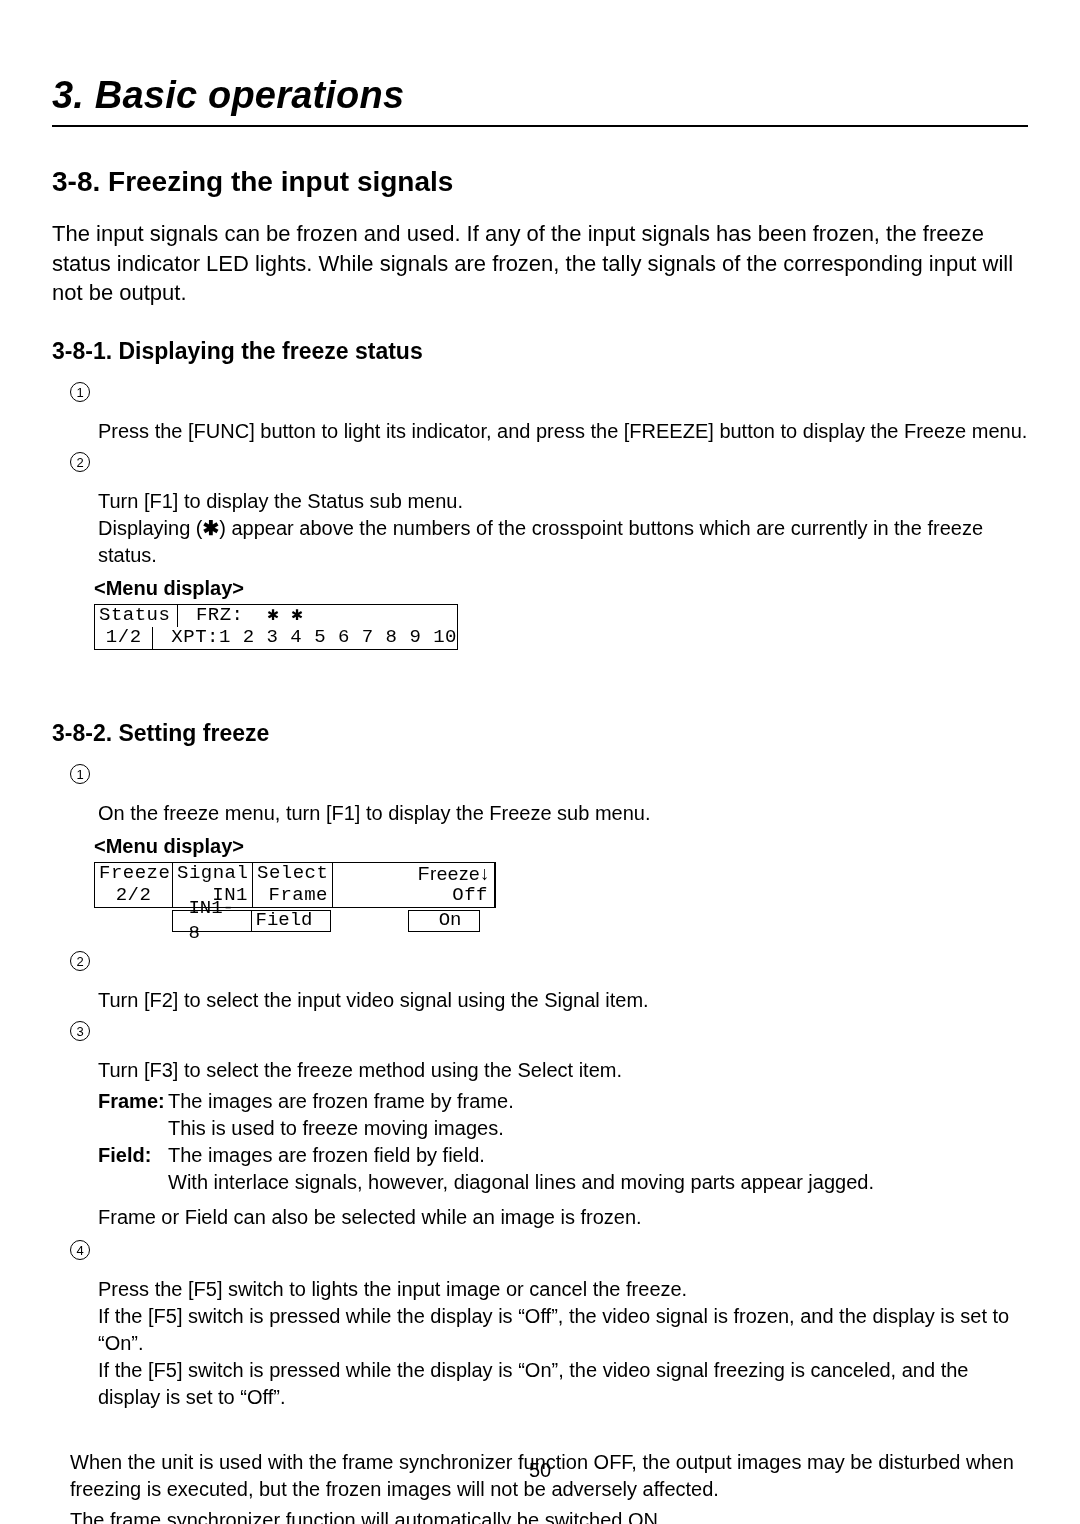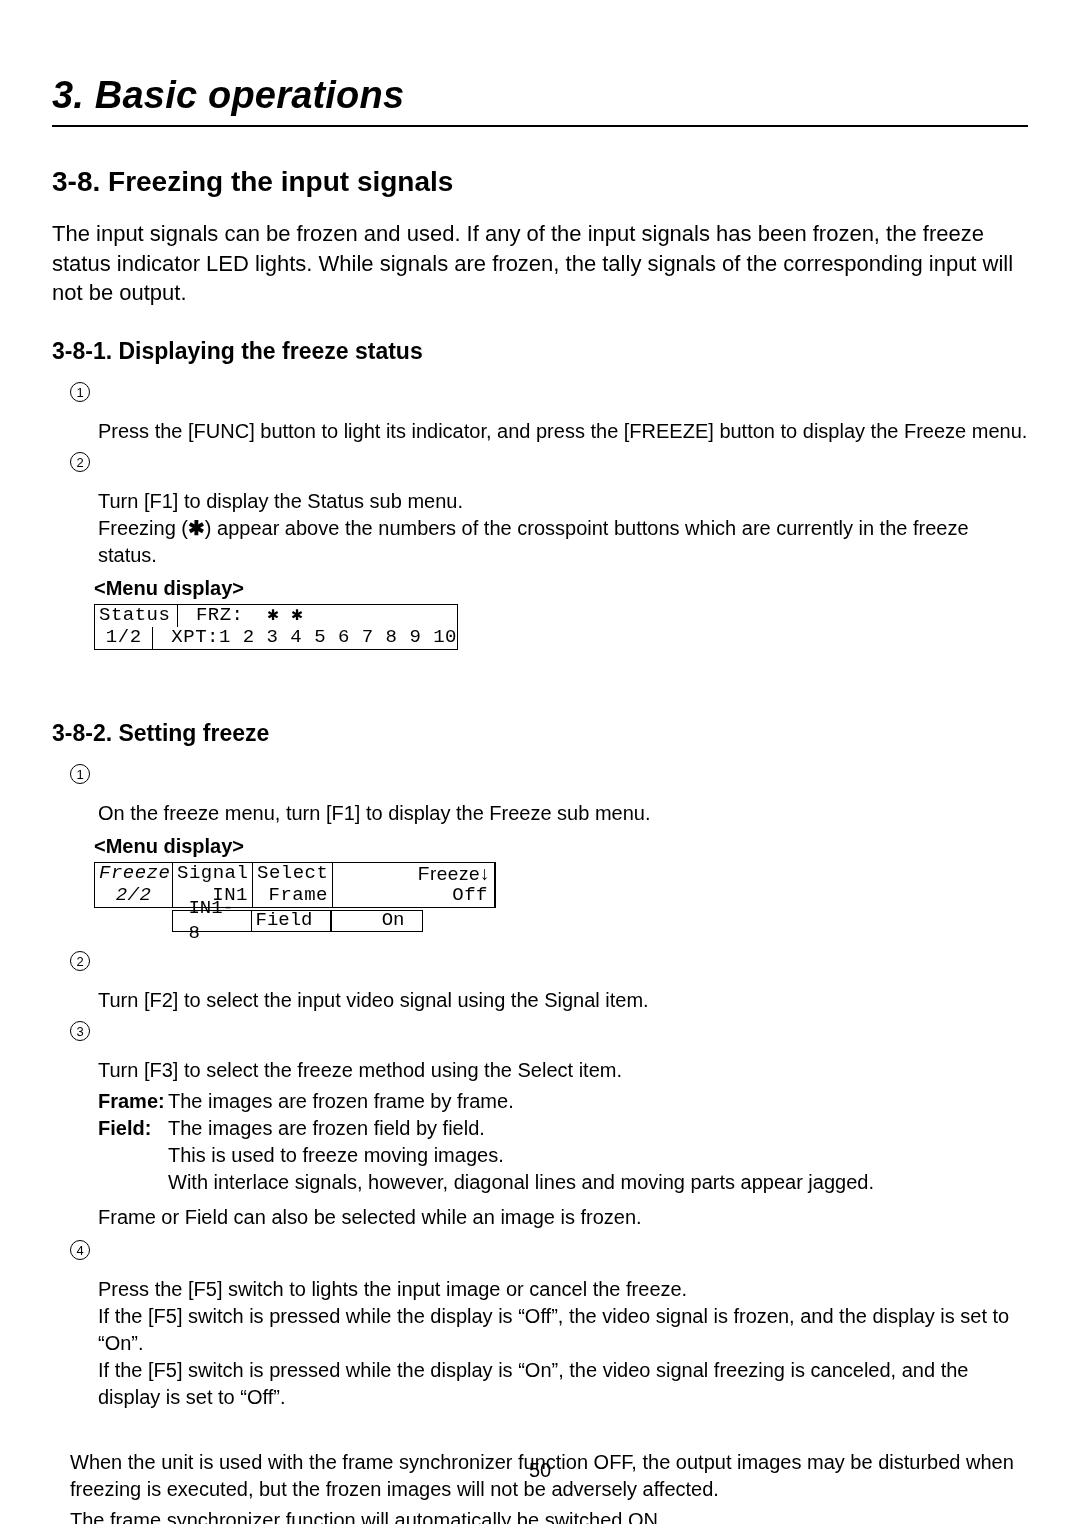--- a/index.html
+++ b/index.html
@@ -103,21 +103,21 @@
     display:flex; align-items:center;
     white-space: pre;
   }
   
   .fz-head, .fz-val {
     display:flex; height:22px; align-items:center;
     font-family: "Courier New", Courier, monospace;
     font-size:19px;
   }
   .fz-cell { border-right:1.5px solid #000; padding:0 4px; box-sizing:border-box; display:flex; align-items:center; height:100%; }
-  .fz-c1 { width:78px;font-style:italic; }
+  .fz-c1 { width:78px; }
   .fz-c2 { width:80px; justify-content:flex-start;}
   .fz-c3 { width:80px; justify-content:flex-start;}
   .fz-c4 { flex:1; border-right:none; justify-content:flex-end;}
   .fz-c2r { justify-content:flex-end; }
   .fz-c3r { justify-content:flex-end; }
   .fz-c4r { justify-content:flex-end; padding-right:6px;}
   .freeze-options {
     margin-left: 42px;
     margin-top: 2px;
     display:flex;
@@ -126,21 +126,21 @@
   }
   .optbox {
     border:1.5px solid #000;
     padding: 0 17px;
     height:22px;
     display:flex; align-items:center; justify-content:flex-end;
     box-sizing:border-box;
   }
   .opt-sig { width:80px; margin-left:78px; }
   .opt-sel { width:80px; margin-left:-1.5px;}
-  .opt-frz { width:92px; }
+  .opt-frz { width:72px; margin-left: 77px; }
   .deflist {
     margin: 2px 0 2px 46px;
   }
   .deflist .row { display:flex; margin:0; }
   .deflist .term { font-weight:bold; min-width:70px; }
   .deflist .def { flex:1; }
   .sub-indent { margin-left:46px; }
   .small-gap { height:40px; }
   .para {
     margin: 4px 0 4px 18px;
@@ -171,21 +171,21 @@
 
   <div class="step">
     <span class="circ">1</span>
     <span class="step-text">Press the [FUNC] button to light its indicator, and press the [FREEZE] button to display the Freeze menu.</span>
   </div>
 
   <div class="step">
     <span class="circ">2</span>
     <span class="step-text">
       <span>Turn [F1] to display the Status sub menu.</span><br>
-      <span>Freezing (</span><span class="ast">✱</span><span>) appear above the numbers of the crosspoint buttons which are currently in the freeze status.</span>
+      <span>Displaying (</span><span class="ast">✱</span><span>) appear above the numbers of the crosspoint buttons which are currently in the freeze status.</span>
     </span>
   </div>
 
   <div class="menu-label">&lt;Menu display&gt;</div>
 
   <div class="menu-box status">
     <div class="menu-row">
       <div class="mcell-left">Status</div>
       <div class="mcell-right"> FRZ:  ✱ ✱</div>
     </div>
@@ -240,26 +240,26 @@
     <span class="circ">3</span>
     <span class="step-text">Turn [F3] to select the freeze method using the Select item.</span>
   </div>
 
   <div class="deflist">
     <div class="row">
       <div class="term">Frame:</div>
       <div class="def">The images are frozen frame by frame.</div>
     </div>
     <div class="row">
+      <div class="term">&nbsp;</div>
+      <div class="def">This is used to freeze moving images.</div>
+    </div>
+    <div class="row">
       <div class="term">Field:</div>
       <div class="def">The images are frozen field by field.</div>
-    </div>
-    <div class="row">
-      <div class="term">&nbsp;</div>
-      <div class="def">This is used to freeze moving images.</div>
     </div>
     <div class="row">
       <div class="term">&nbsp;</div>
       <div class="def">With interlace signals, however, diagonal lines and moving parts appear jagged.</div>
     </div>
   </div>
 
   <div class="para sub-indent" style="margin-left:46px; margin-top:8px;">Frame or Field can also be selected while an image is frozen.</div>
 
   <div class="step" style="margin-top:6px;">

